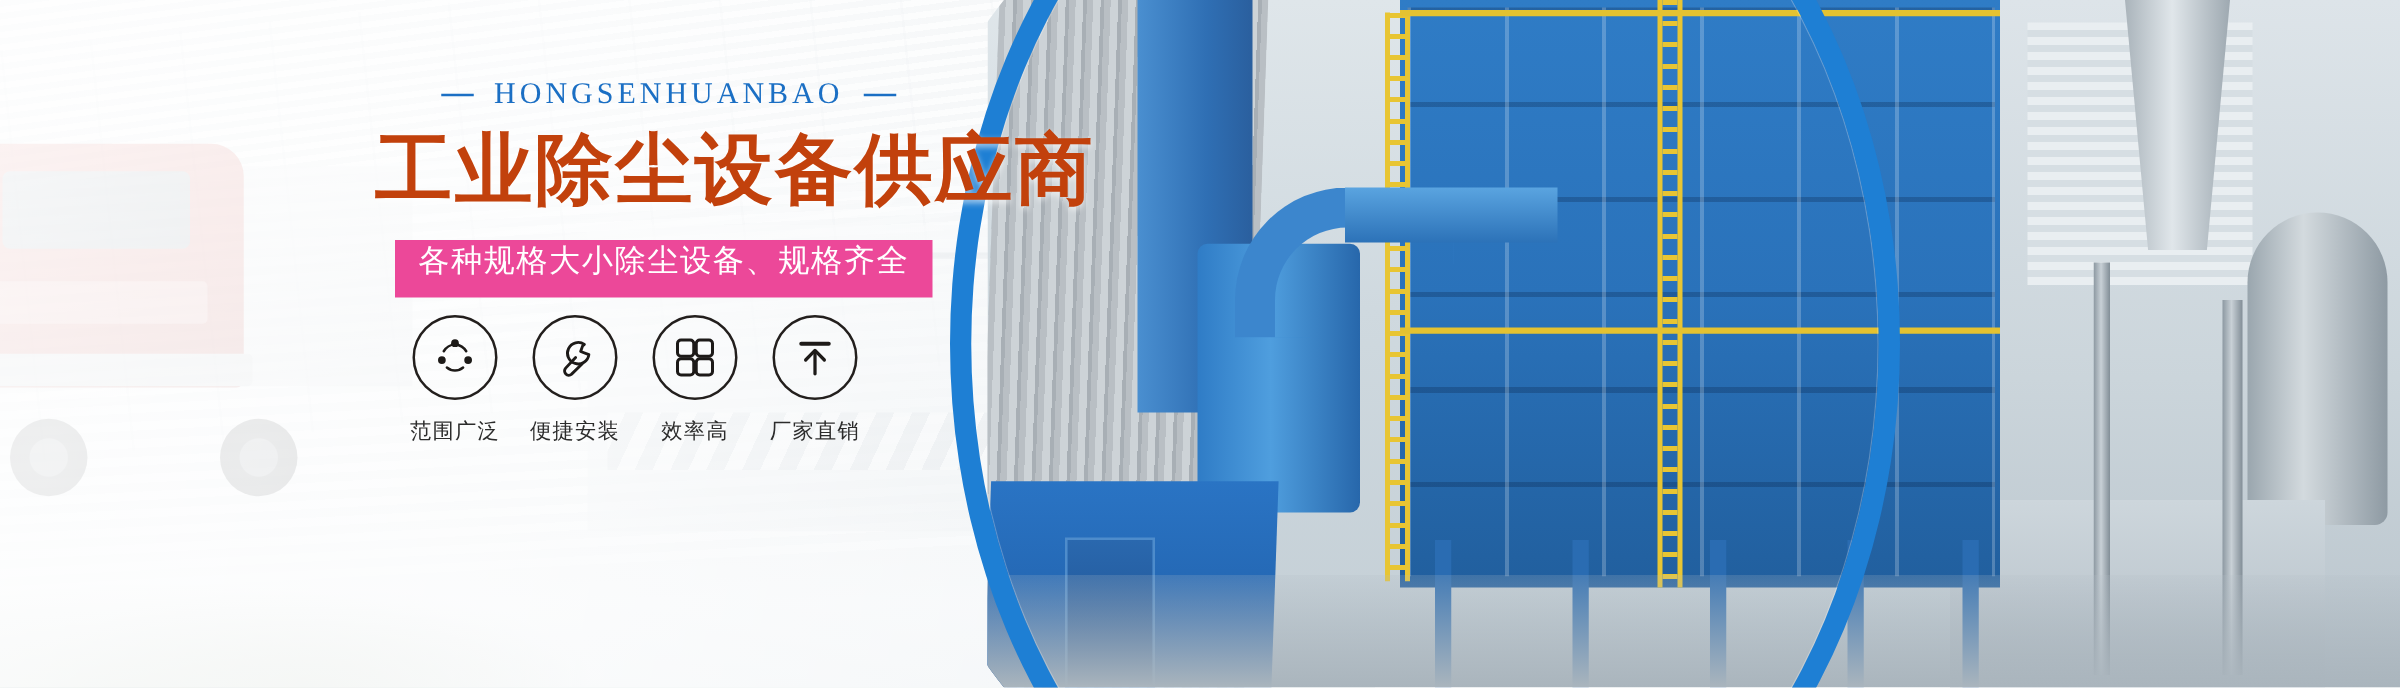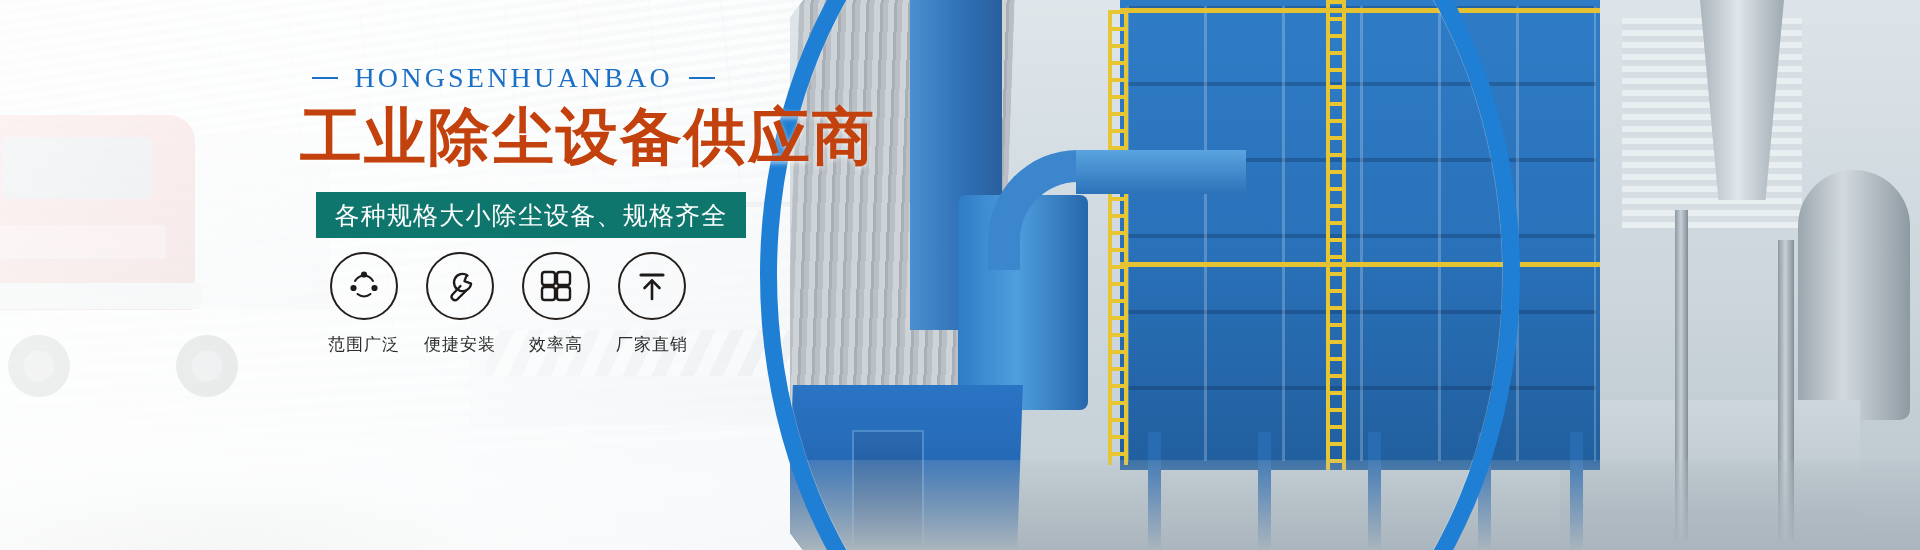--- a/index.html
+++ b/index.html
@@ -118,32 +118,32 @@
 
   
   .arc { position:absolute; left:760px; top:-210px; width:760px; height:970px;
       border:17px solid #1e7fd4; border-radius:50%;
       box-shadow:0 0 0 1px rgba(255,255,255,.25) inset; }
 
   
   .content { position:absolute; left:0; top:0; width:900px; height:550px; }
 
   .eyebrow { position:absolute; left:355px; top:62px; width:360px;
-      display:flex; align-items:center; justify-content:flex-end; gap:16px;
+      display:flex; align-items:center; justify-content:center; gap:16px;
       color:#1b6fc4; font-family:"Liberation Serif","DejaVu Serif",serif;
-      font-size:28px; letter-spacing:3.2px; white-space:nowrap; }
+      font-size:24px; letter-spacing:3.2px; white-space:nowrap; }
   .eyebrow .dash { display:inline-block; width:26px; height:2px; background:#1b6fc4; flex:none; }
 
   .headline { position:absolute; left:300px; top:104px; width:520px;
       font-size:62px; font-weight:bold; letter-spacing:2px; line-height:1.08;
       color:#c2410c; white-space:nowrap;
       text-shadow:0 2px 5px rgba(255,255,255,.65); }
 
   .subbar { position:absolute; left:316px; top:192px; width:430px; height:46px;
-      background:#0f766e; display:flex; align-items:center; justify-content:center; }
+      background:#ec4899; display:flex; align-items:flex-start; justify-content:center; }
   .subbar span { color:#fff; font-size:25px; letter-spacing:1.2px; white-space:nowrap; font-weight:500; }
 
   .features { position:absolute; left:316px; top:252px; width:450px;
       display:flex; justify-content:flex-start; }
   .feat { width:96px; display:flex; flex-direction:column; align-items:center; }
   .feat .circ { width:68px; height:68px; border-radius:50%; border:2.5px solid #231f1d;
       display:flex; align-items:center; justify-content:center; }
   .feat .cap { margin-top:13px; font-size:17px; color:#2c2c2c; letter-spacing:1px; white-space:nowrap; }
 
   .tagline { position:absolute; left:318px; top:370px; width:520px;

